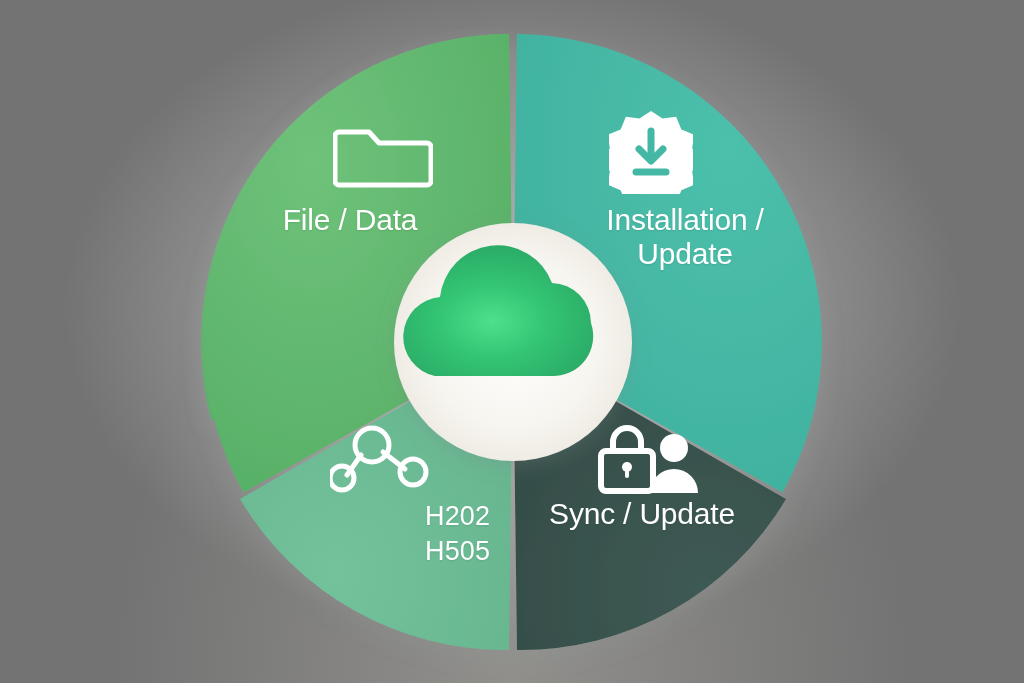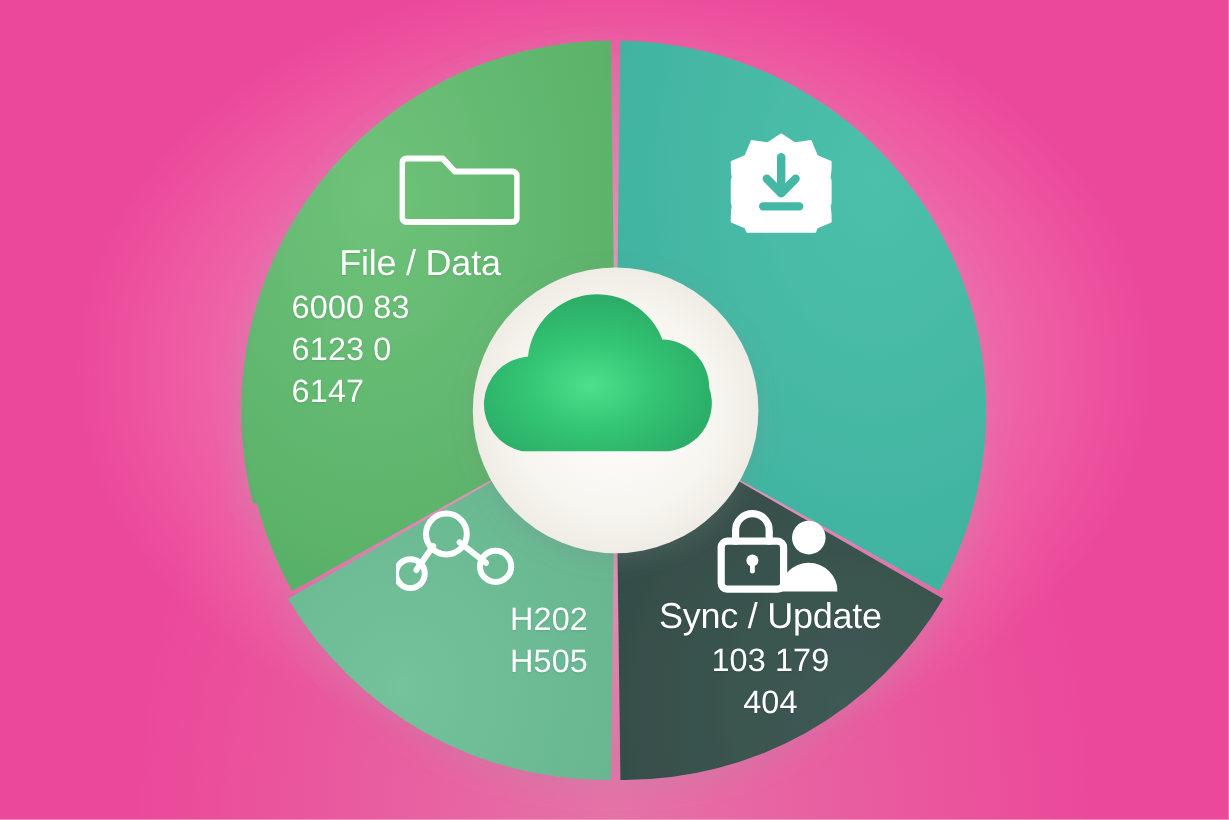--- a/index.html
+++ b/index.html
@@ -15,21 +15,21 @@
     font-family: "Liberation Sans", sans-serif;
     position: relative;
   }
 
   #stage {
     position: absolute;
     left: 0;
     top: 0;
     width: 1024px;
     height: 683px;
-    background: #ec4899;
+    background: #737373;
   }
 
   
   #paper-texture {
     position: absolute;
     inset: 0;
     background:
       radial-gradient(ellipse at 50% 45%, rgba(255,255,255,0.55) 0%, rgba(245,243,238,0) 62%),
       radial-gradient(ellipse at 50% 100%, rgba(214,210,200,0.30) 0%, rgba(245,243,238,0) 55%);
     pointer-events: none;
@@ -249,32 +249,29 @@
       <circle cx="31" cy="47" r="5" fill="#ffffff"></circle>
       <rect x="29" y="47" width="4" height="11" rx="2" fill="#ffffff"></rect>
 
       <circle cx="78" cy="28" r="14" fill="#ffffff"></circle>
       <path d="M54 73 a24 24 0 0 1 48 0 z" fill="#ffffff"></path>
     </svg>
   </div>
 
   <div class="seg-text" id="seg-file">
     <div class="seg-title">File / Data</div>
-    <div class="seg-codes">6000 83
-6123 0
-6147</div>
   </div>
 
   <div class="seg-text" id="seg-install">
+    <div class="seg-title">Installation /
+Update</div>
   </div>
 
   <div class="seg-text" id="seg-network">
     <div class="seg-codes">H202
 H505</div>
   </div>
 
   <div class="seg-text" id="seg-sync">
     <div class="seg-title">Sync / Update</div>
-    <div class="seg-codes">103   179
-404</div>
   </div>
 
 </div>
 
 </body></html>

